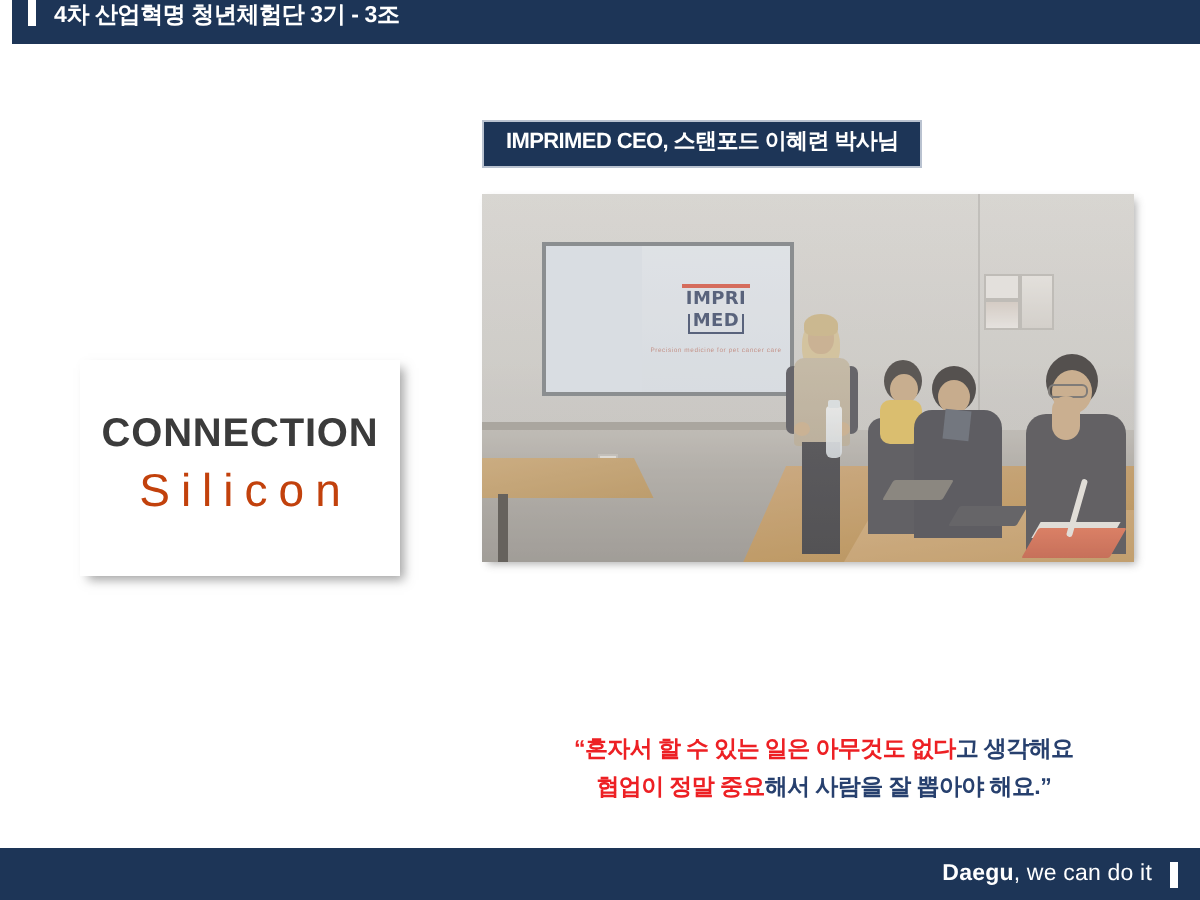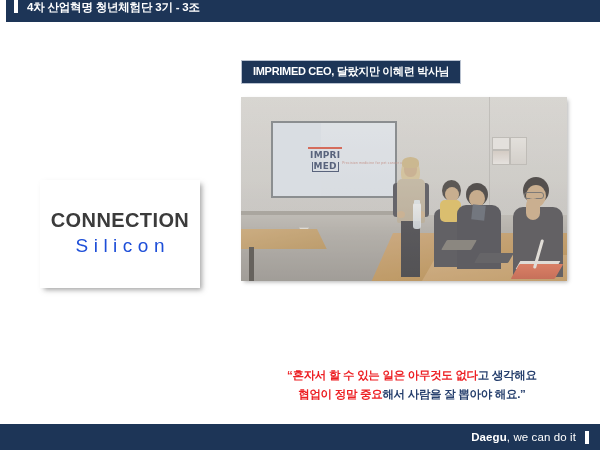--- a/index.html
+++ b/index.html
@@ -72,23 +72,23 @@
   }
   .cc-line1 {
     font-size: 20px;
     font-weight: bold;
     color: #3b3b3b;
     letter-spacing: 0.4px;
     line-height: 1.15;
     white-space: nowrap;
   }
   .cc-line2, .cc-line3 {
-    font-size: 19px;
+    font-size: 23px;
     font-weight: normal;
-    color: #1d4ed8;
+    color: #c2410c;
     letter-spacing: 5.5px;
     line-height: 1.45;
     white-space: nowrap;
     text-indent: 5.5px;
   }
 
   
   .caption-box {
     position: absolute;
     left: 241px;
@@ -140,21 +140,21 @@
     height: 77px;
     background: #dfe6ee;
     border: 2px solid #6f7479;
     box-sizing: border-box;
   }
   .screen-face {
     position: absolute;
     inset: 0;
     background: linear-gradient(180deg, #e6ecf3 0%, #dde4ec 100%);
     display: flex;
-    flex-direction: row;
+    flex-direction: column;
     align-items: center;
     justify-content: center;
     margin-left: 48px;
   }
   .logo-block {
     width: 38px;
     display: flex;
     flex-direction: column;
     align-items: center;
   }
@@ -394,21 +394,21 @@
     <div class="header-tick"></div>
     <div class="header-title">4차 산업혁명 청년체험단 3기 - 3조</div>
   </div>
 
   <div class="connection-card">
     <div class="cc-line1">CONNECTION</div>
     <div class="cc-line2">Silicon</div>
   </div>
 
   <div class="caption-box">
-    <div class="caption-text">IMPRIMED CEO, 달랐지만 이혜련 박사님</div>
+    <div class="caption-text">IMPRIMED CEO, 스탠포드 이혜련 박사님</div>
   </div>
 
   <div class="photo-frame">
     <div class="photo-inner"></div>
     <div class="wall-seam"></div>
 
     <div class="floor"></div>
     <div class="baseboard"></div>
     <div class="wall-outlet"></div>
 

